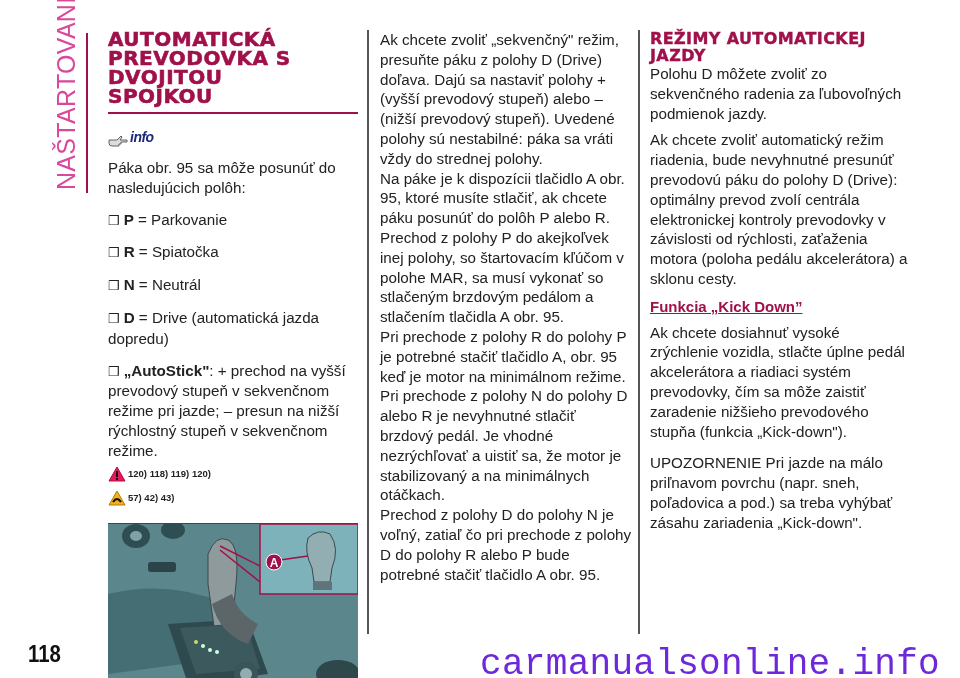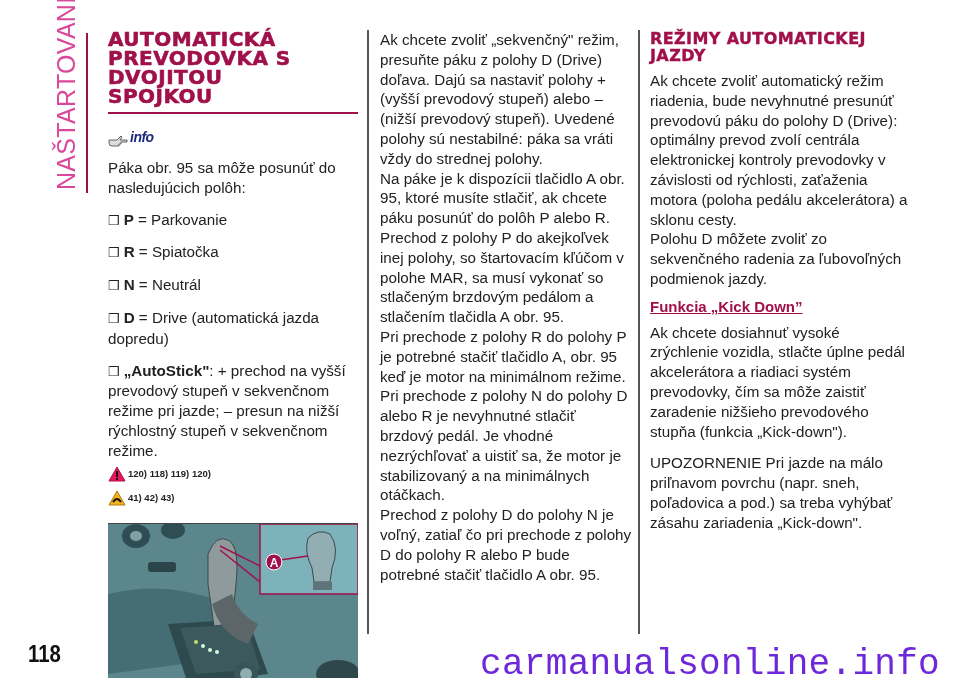--- a/index.html
+++ b/index.html
@@ -72,21 +72,21 @@
       <rect x="8" y="5" width="2" height="6" fill="#111"></rect>
         <rect x="8" y="12" width="2" height="2" fill="#111"></rect>
     </svg>
     <span>120) 118) 119) 120)</span>
   </div>
   <div class="ref">
     <svg width="18" height="16" viewBox="0 0 18 16">
       <path d="M9 1 L17 15 L1 15 Z" fill="#f2b11c" stroke="#b07a08" stroke-width="1" stroke-linejoin="round"></path>
       <path d="M5 12 Q9 6 13 12" fill="none" stroke="#111" stroke-width="2"></path>
     </svg>
-    <span>41) 42) 43)</span>
+    <span>57) 42) 43)</span>
   </div>
 
   <div class="figure">
     <svg width="250" height="168" viewBox="0 0 250 168">
       <rect x="0" y="0" width="250" height="168" fill="#5a868c"></rect>
       <ellipse cx="28" cy="12" rx="14" ry="12" fill="#2e4e53"></ellipse>
       <ellipse cx="28" cy="12" rx="6" ry="5" fill="#7fa2a6"></ellipse>
       <ellipse cx="65" cy="6" rx="12" ry="9" fill="#2e4e53"></ellipse>
       <rect x="40" y="38" width="28" height="10" rx="3" fill="#2a4449"></rect>
       <path d="M0 70 Q60 55 120 80 L150 130 L0 150 Z" fill="#456e74"></path>
@@ -125,22 +125,22 @@
   <p>Prechod z polohy D do polohy N je voľný, zatiaľ čo pri prechode z polohy D do polohy R alebo P bude potrebné stačiť tlačidlo A obr. 95.</p>
 </div>
 
 <div class="vrule" style="left:638px"></div>
 
 <div class="col col3">
   <div>
     <p class="h2">REŽIMY AUTOMATICKEJ</p>
     <p class="h2">JAZDY</p>
   </div>
+  <p>Polohu D môžete zvoliť zo sekvenčného radenia za ľubovoľných podmienok jazdy.</p>
   <p style="margin-top:7px">Ak chcete zvoliť automatický režim riadenia, bude nevyhnutné presunúť prevodovú páku do polohy D (Drive): optimálny prevod zvolí centrála elektronickej kontroly prevodovky v závislosti od rýchlosti, zaťaženia motora (poloha pedálu akcelerátora) a sklonu cesty.</p>
-  <p>Polohu D môžete zvoliť zo sekvenčného radenia za ľubovoľných podmienok jazdy.</p>
   <p class="h3">Funkcia „Kick Down”</p>
   <p>Ak chcete dosiahnuť vysoké zrýchlenie vozidla, stlačte úplne pedál akcelerátora a riadiaci systém prevodovky, čím sa môže zaistiť zaradenie nižšieho prevodového stupňa (funkcia „Kick-down").</p>
   <div class="gap"></div>
   <p>UPOZORNENIE Pri jazde na málo priľnavom povrchu (napr. sneh, poľadovica a pod.) sa treba vyhýbať zásahu zariadenia „Kick-down".</p>
 </div>
 
 <div class="page-num">118</div>
 <div class="watermark">carmanualsonline.info</div>
 
 </body></html>

